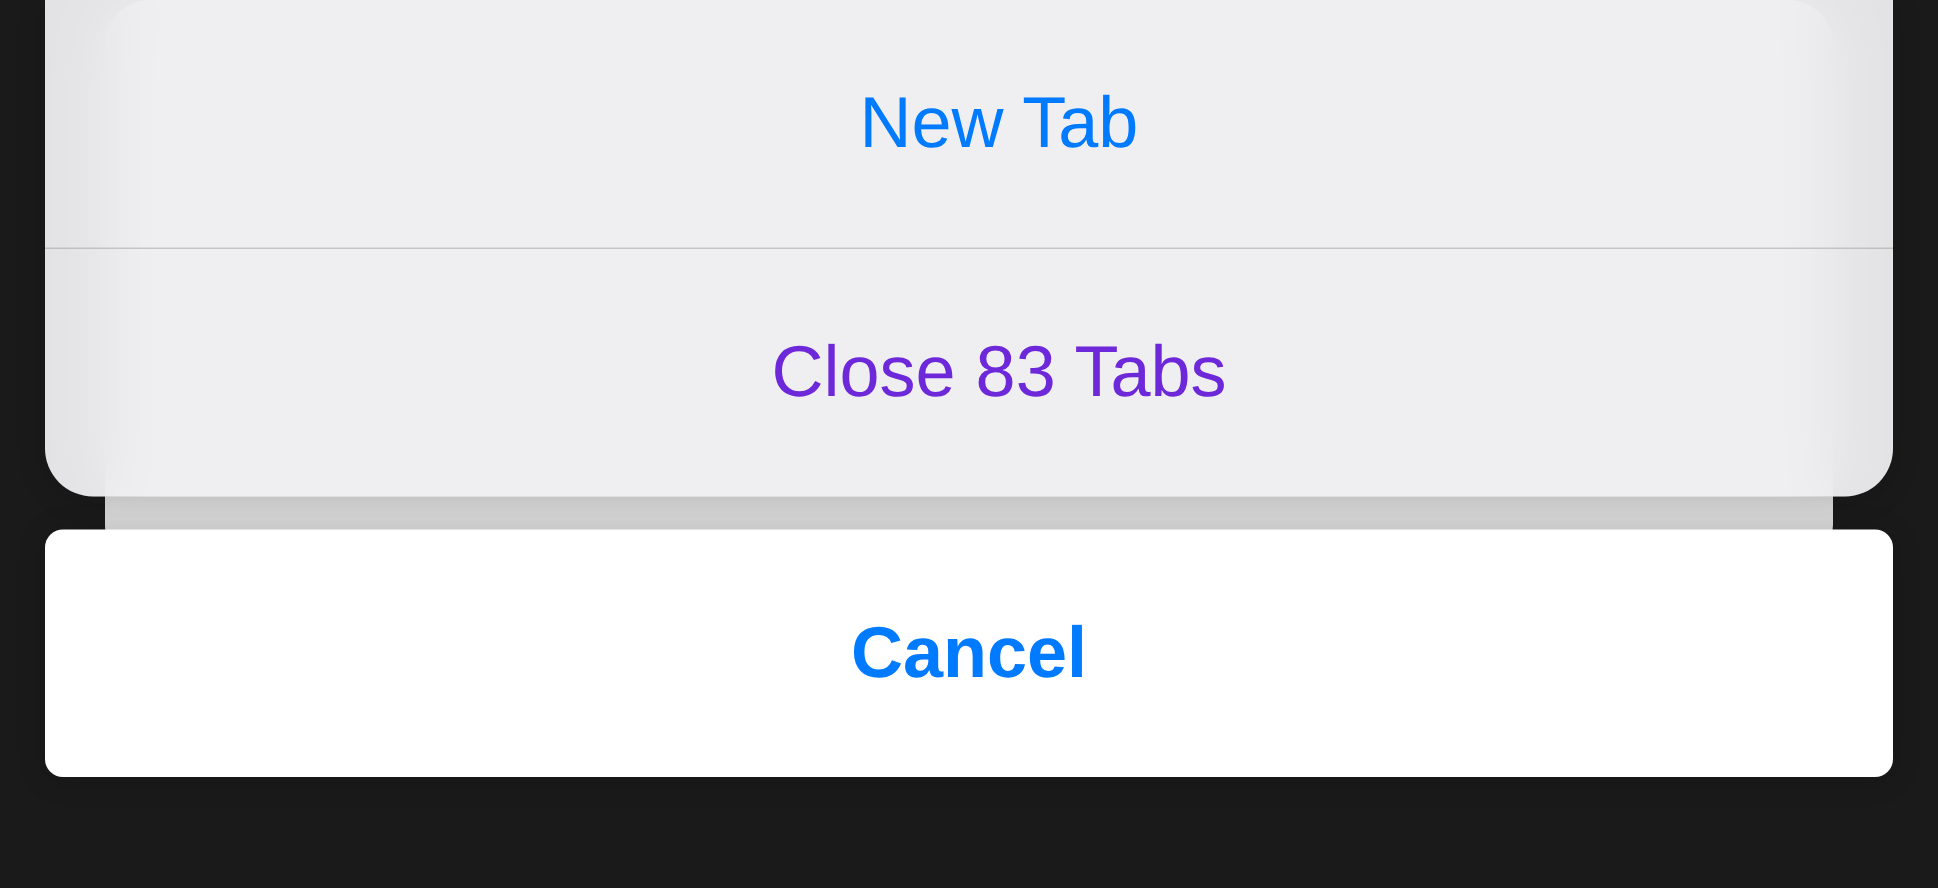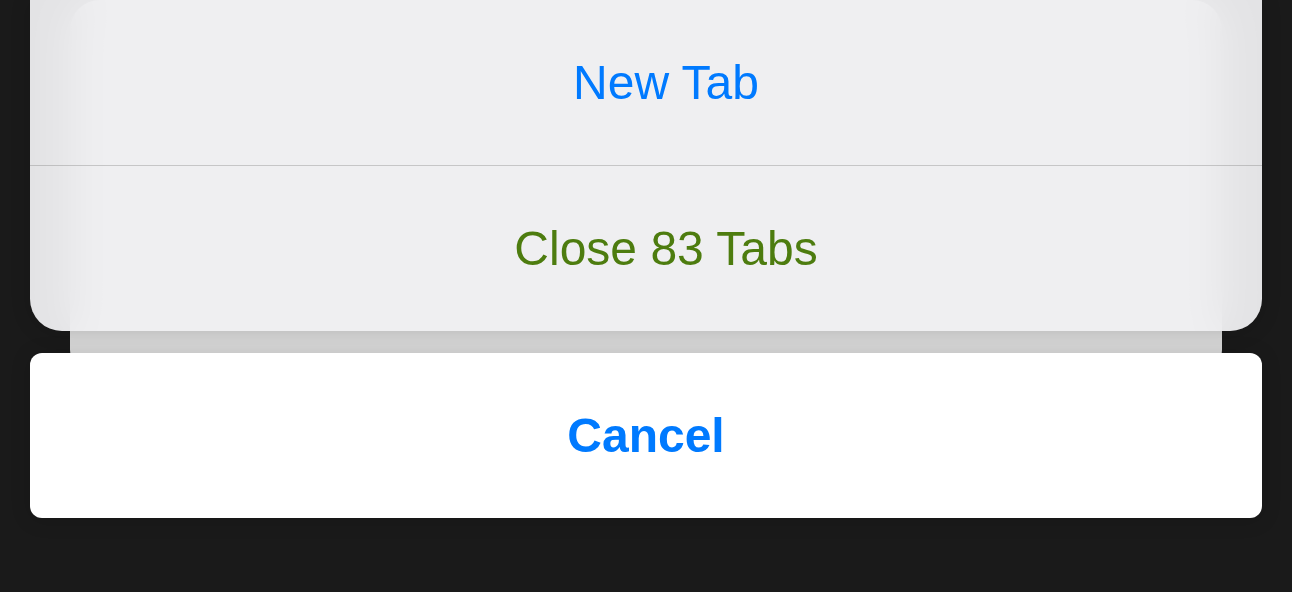--- a/index.html
+++ b/index.html
@@ -63,21 +63,21 @@
       height: 1px;
       background: rgba(120,120,120,0.35);
       width: 100%;
     }
     
     .blue-text {
       color: #007aff;
     }
     
     .red-text {
-      color: #4d7c0f;
+      color: #6d28d9;
     }
     
     .cancel-button {
       width: calc(100% - 60px);
       height: 165px;
       margin-top: 22px;
       background: #ffffff;
       border-radius: 12px;
       display: flex;
       align-items: center;

